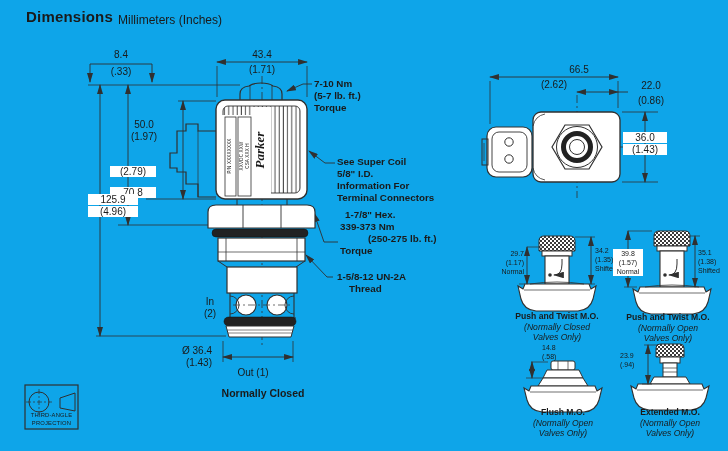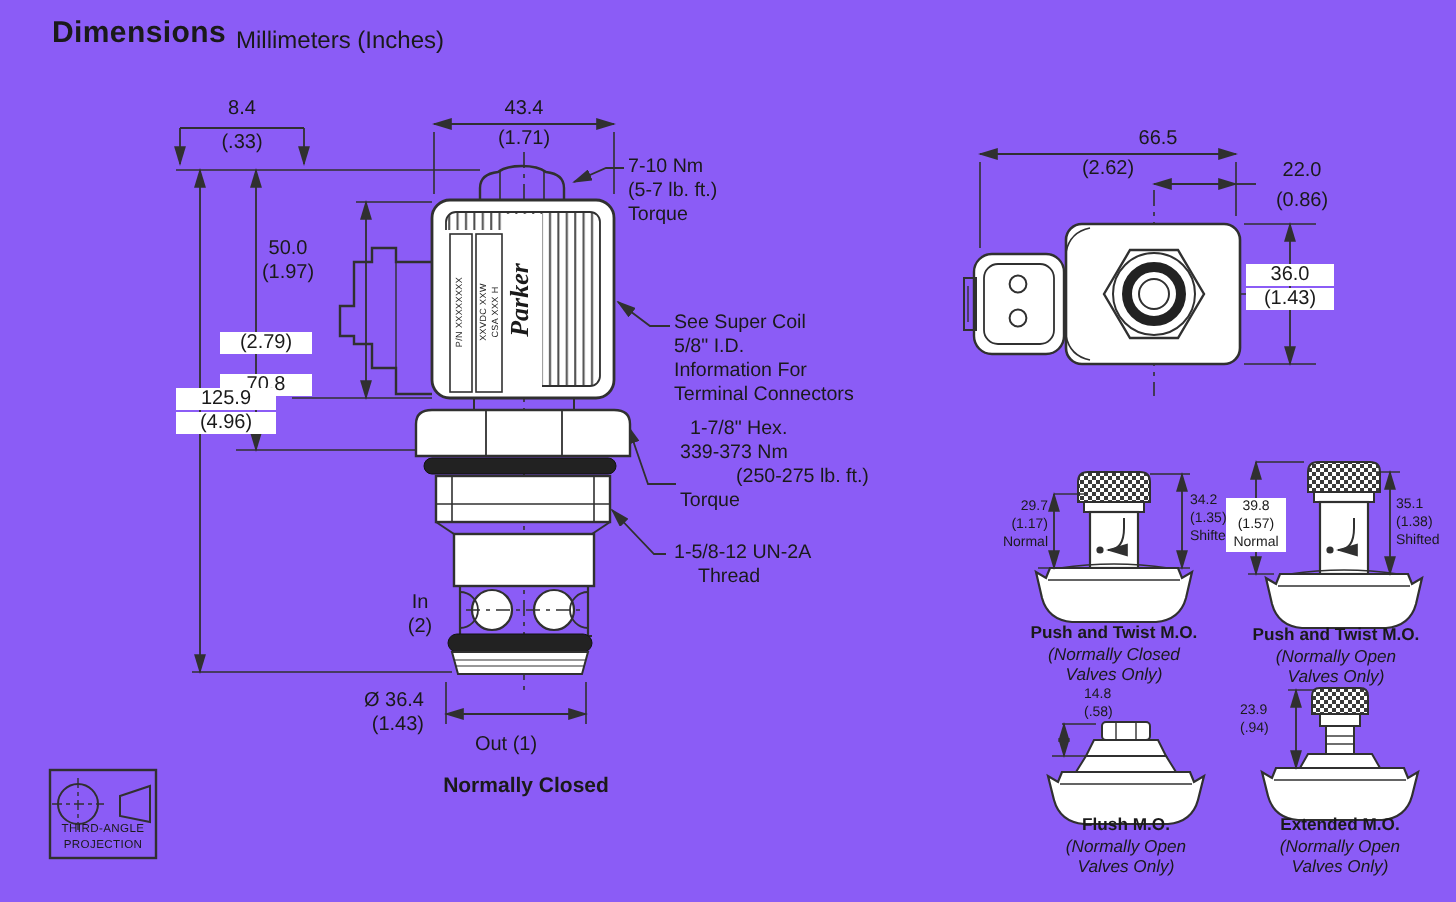--- a/index.html
+++ b/index.html
@@ -1,23 +1,23 @@
 <!DOCTYPE html>
 <html><head>
 <meta charset="utf-8">
 <style>
   html,body{margin:0;padding:0;background:#fff;}
-  .canvas{position:relative;width:728px;height:451px;background:#8b5cf6;overflow:hidden;
+  .canvas{position:relative;width:728px;height:451px;background:#0ea5e9;overflow:hidden;
           font-family:"Liberation Sans",sans-serif;color:#1a1a1a;}
   svg.art{position:absolute;left:0;top:0;}
   .t{position:absolute;white-space:nowrap;}
   .title{font-size:15px;font-weight:bold;letter-spacing:.2px;}
   .subtitle{font-size:12px;}
   .dim{font-size:10px;line-height:11px;}
-  .note{font-size:9.8px;line-height:12.2px;}
+  .note{font-size:9.8px;line-height:12.2px;font-weight:bold;}
   .ctr{text-align:center;}
   .r{text-align:right;}
   .mask{background:#fff;}
   .nc{font-size:10.5px;font-weight:bold;}
   .mo{font-size:7px;line-height:9px;}
   .mocap-b{font-size:8.6px;line-height:10.5px;font-weight:bold;}
   .mocap-i{font-size:8.6px;line-height:10.5px;font-style:italic;}
   .proj{font-size:5.8px;line-height:8px;letter-spacing:.2px;}
   .rot{transform:rotate(-90deg);transform-origin:0 0;}
   .brand{font-family:"Liberation Serif",serif;font-style:italic;font-weight:bold;font-size:13px;}

